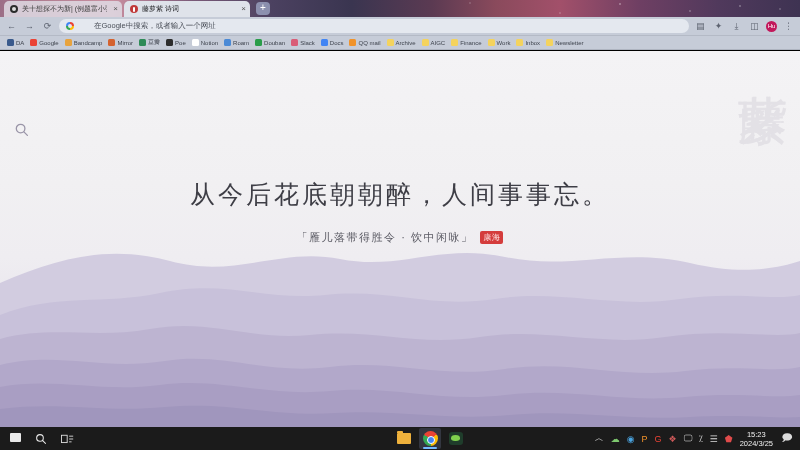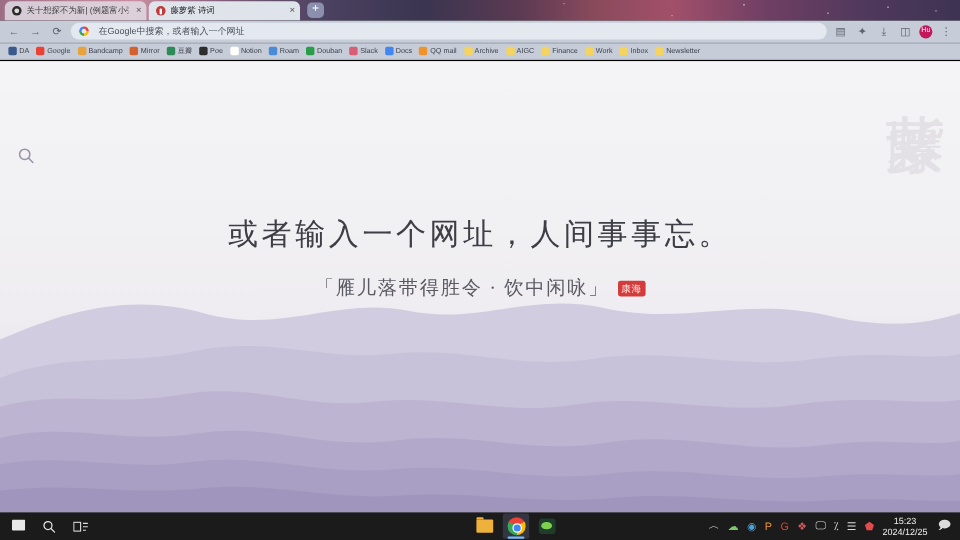--- a/index.html
+++ b/index.html
@@ -72,21 +72,21 @@
     border-bottom: 1px solid #b4bac6;
   }
   .nav-ico {
     width: 13px; height: 13px; flex: 0 0 13px;
     display: flex; align-items: center; justify-content: center;
     color: #5d6370; font-size: 9px;
   }
   .omnibox {
     flex: 1 1 auto; height: 14px; background: #e4e8ef;
     border-radius: 8px; display: flex; align-items: center;
-    gap: 8px; padding: 0 7px; min-width: 0;
+    gap: 20px; padding: 0 7px; min-width: 0;
   }
   .omnibox .g-logo {
     width: 8px; height: 8px; flex:0 0 8px; border-radius: 50%;
     background: conic-gradient(#ea4335 0 25%, #fbbc05 0 50%, #34a853 0 75%, #4285f4 0 100%);
     position: relative;
   }
   .omnibox .g-logo::after{
     content:""; position:absolute; left:2px; top:2px; width:4px;height:4px;
     border-radius:50%; background:#e4e8ef;
   }
@@ -149,22 +149,22 @@
   .quote-main {
     font-family: "DejaVu Serif", serif;
     font-size: 25px; letter-spacing: 3px; color: #3e3e46;
     line-height: 1.4;
   }
   .quote-sub {
     margin-top: 18px;
     display: flex; align-items: center; justify-content: center; gap: 7px;
   }
   .quote-sub-text {
-    font-family: Liberation Serif, serif;
-    font-size: 16px; letter-spacing: 1.5px; color: #5a5a63;
+    font-family: Liberation Sans, sans-serif;
+    font-size: 11px; letter-spacing: 1.5px; color: #5a5a63;
   }
   .author-badge {
     display: inline-block; background: #d43c3c; color: #ffe9e9;
     font-family: "DejaVu Serif", serif;
     font-size: 8px; line-height: 11px; padding: 1px 3px; border-radius: 2px;
     letter-spacing: 0.5px;
   }
 
   
   .mountains { position: absolute; left: 0; bottom: 0; width: 800px; height: 240px; }
@@ -338,21 +338,21 @@
       <div class="watermark">藤萝紫</div>
 
       <div class="pg-search">
         <svg viewBox="0 0 16 16" width="16" height="16" fill="none" stroke="#9a95a8" stroke-width="1.3">
           <circle cx="6.6" cy="6.6" r="4.3"></circle>
             <line x1="9.9" y1="9.9" x2="13.4" y2="13.4" stroke-linecap="round"></line>
         </svg>
       </div>
 
       <div class="quote-wrap">
-        <div class="quote-main">或者输入一个网址，人间事事忘。</div>
+        <div class="quote-main">从今后花底朝朝醉，人间事事忘。</div>
         <div class="quote-sub">
           <span class="quote-sub-text">「雁儿落带得胜令 · 饮中闲咏」</span>
           <span class="author-badge">康海</span>
         </div>
       </div>
 
       <div class="mountains">
         <svg viewBox="0 0 800 240" preserveAspectRatio="none">
           <path d="M0,96 C60,70 110,58 170,74 C235,92 280,60 340,72 C400,84 440,56 505,70 C570,84 620,60 690,76 C740,88 775,82 800,74 L800,240 L0,240 Z" fill="#d2cce0"></path>
           <path d="M0,128 C55,106 105,118 160,106 C225,92 265,114 325,108 C390,101 430,122 495,112 C560,102 615,122 680,112 C735,104 775,114 800,108 L800,240 L0,240 Z" fill="#c8c1da"></path>
@@ -406,18 +406,18 @@
       <span class="tray-ico" style="color:#4aa3df;">◉</span>
       <span class="tray-ico" style="color:#f0932b;">P</span>
       <span class="tray-ico" style="color:#ea4335;">G</span>
       <span class="tray-ico" style="color:#d05a5a;">❖</span>
       <span class="tray-ico">🖵</span>
       <span class="tray-ico">⁒</span>
       <span class="tray-ico">☰</span>
       <span class="tray-ico" style="color:#e04b4b;">⬟</span>
       <div class="clock">
         <div>15:23</div>
-        <div>2024/12/25</div>
+        <div>2024/3/25</div>
       </div>
       <span class="notif">🗩</span>
     </div>
   </div>
 </div>
 
 </body></html>

